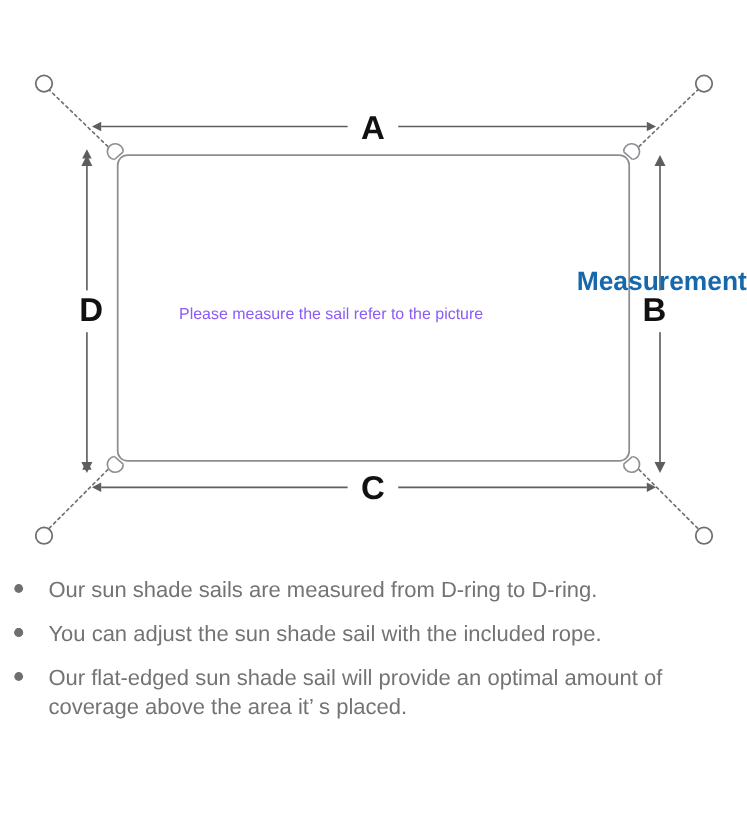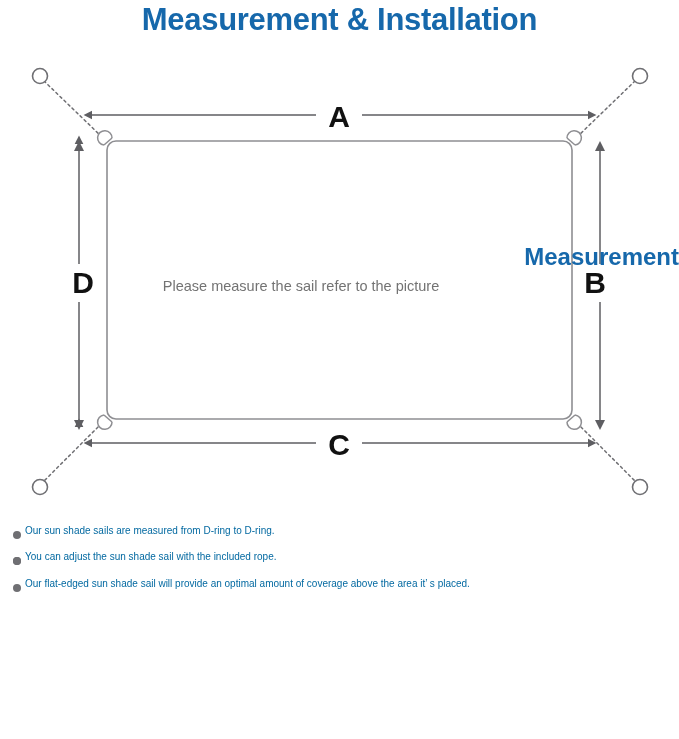--- a/index.html
+++ b/index.html
@@ -58,21 +58,21 @@
     font-weight: bold;
     color: #1668ab;
   }
   .center-sub {
     position: absolute;
     left: 0;
     top: 278px;
     width: 602px;
     text-align: center;
     font-size: 14.5px;
-    color: #737373;
+    color: #8b5cf6;
   }
 
   
   .dim-label {
     position: absolute;
     font-size: 30px;
     font-weight: bold;
     color: #111111;
     background: #ffffff;
     text-align: center;
@@ -85,43 +85,42 @@
 
   
   .notes {
     position: absolute;
     left: 0;
     top: 524px;
     width: 679px;
   }
   .note-item {
     position: relative;
-    padding-left: 25px;
+    padding-left: 44px;
     padding-right: 8px;
     margin-bottom: 13px;
-    font-size: 10px;
+    font-size: 20px;
     line-height: 1.34;
-    color: #0369a1;
+    color: #737373;
   }
   .note-bullet {
     position: absolute;
     left: 13px;
     top: 7px;
     width: 8px;
     height: 8px;
     border-radius: 50%;
     background: #6f6f73;
   }
 </style>
 </head>
 <body>
 
 <div class="page">
 
-  <div class="page-title">Measurement &amp; Installation</div>
 
   <div class="diagram">
     <svg width="679" height="455" viewBox="0 0 679 455" xmlns="http://www.w3.org/2000/svg">
 
       <defs>
         <marker id="arrLeft" markerWidth="11" markerHeight="11" refX="9" refY="5.5" orient="auto" markerUnits="userSpaceOnUse">
           <path d="M9,1.2 L9,9.8 L0.6,5.5 Z" fill="#5e5e62"></path>
         </marker>
         <marker id="arrRight" markerWidth="11" markerHeight="11" refX="2" refY="5.5" orient="auto" markerUnits="userSpaceOnUse">
           <path d="M2,1.2 L2,9.8 L10.4,5.5 Z" fill="#5e5e62"></path>

